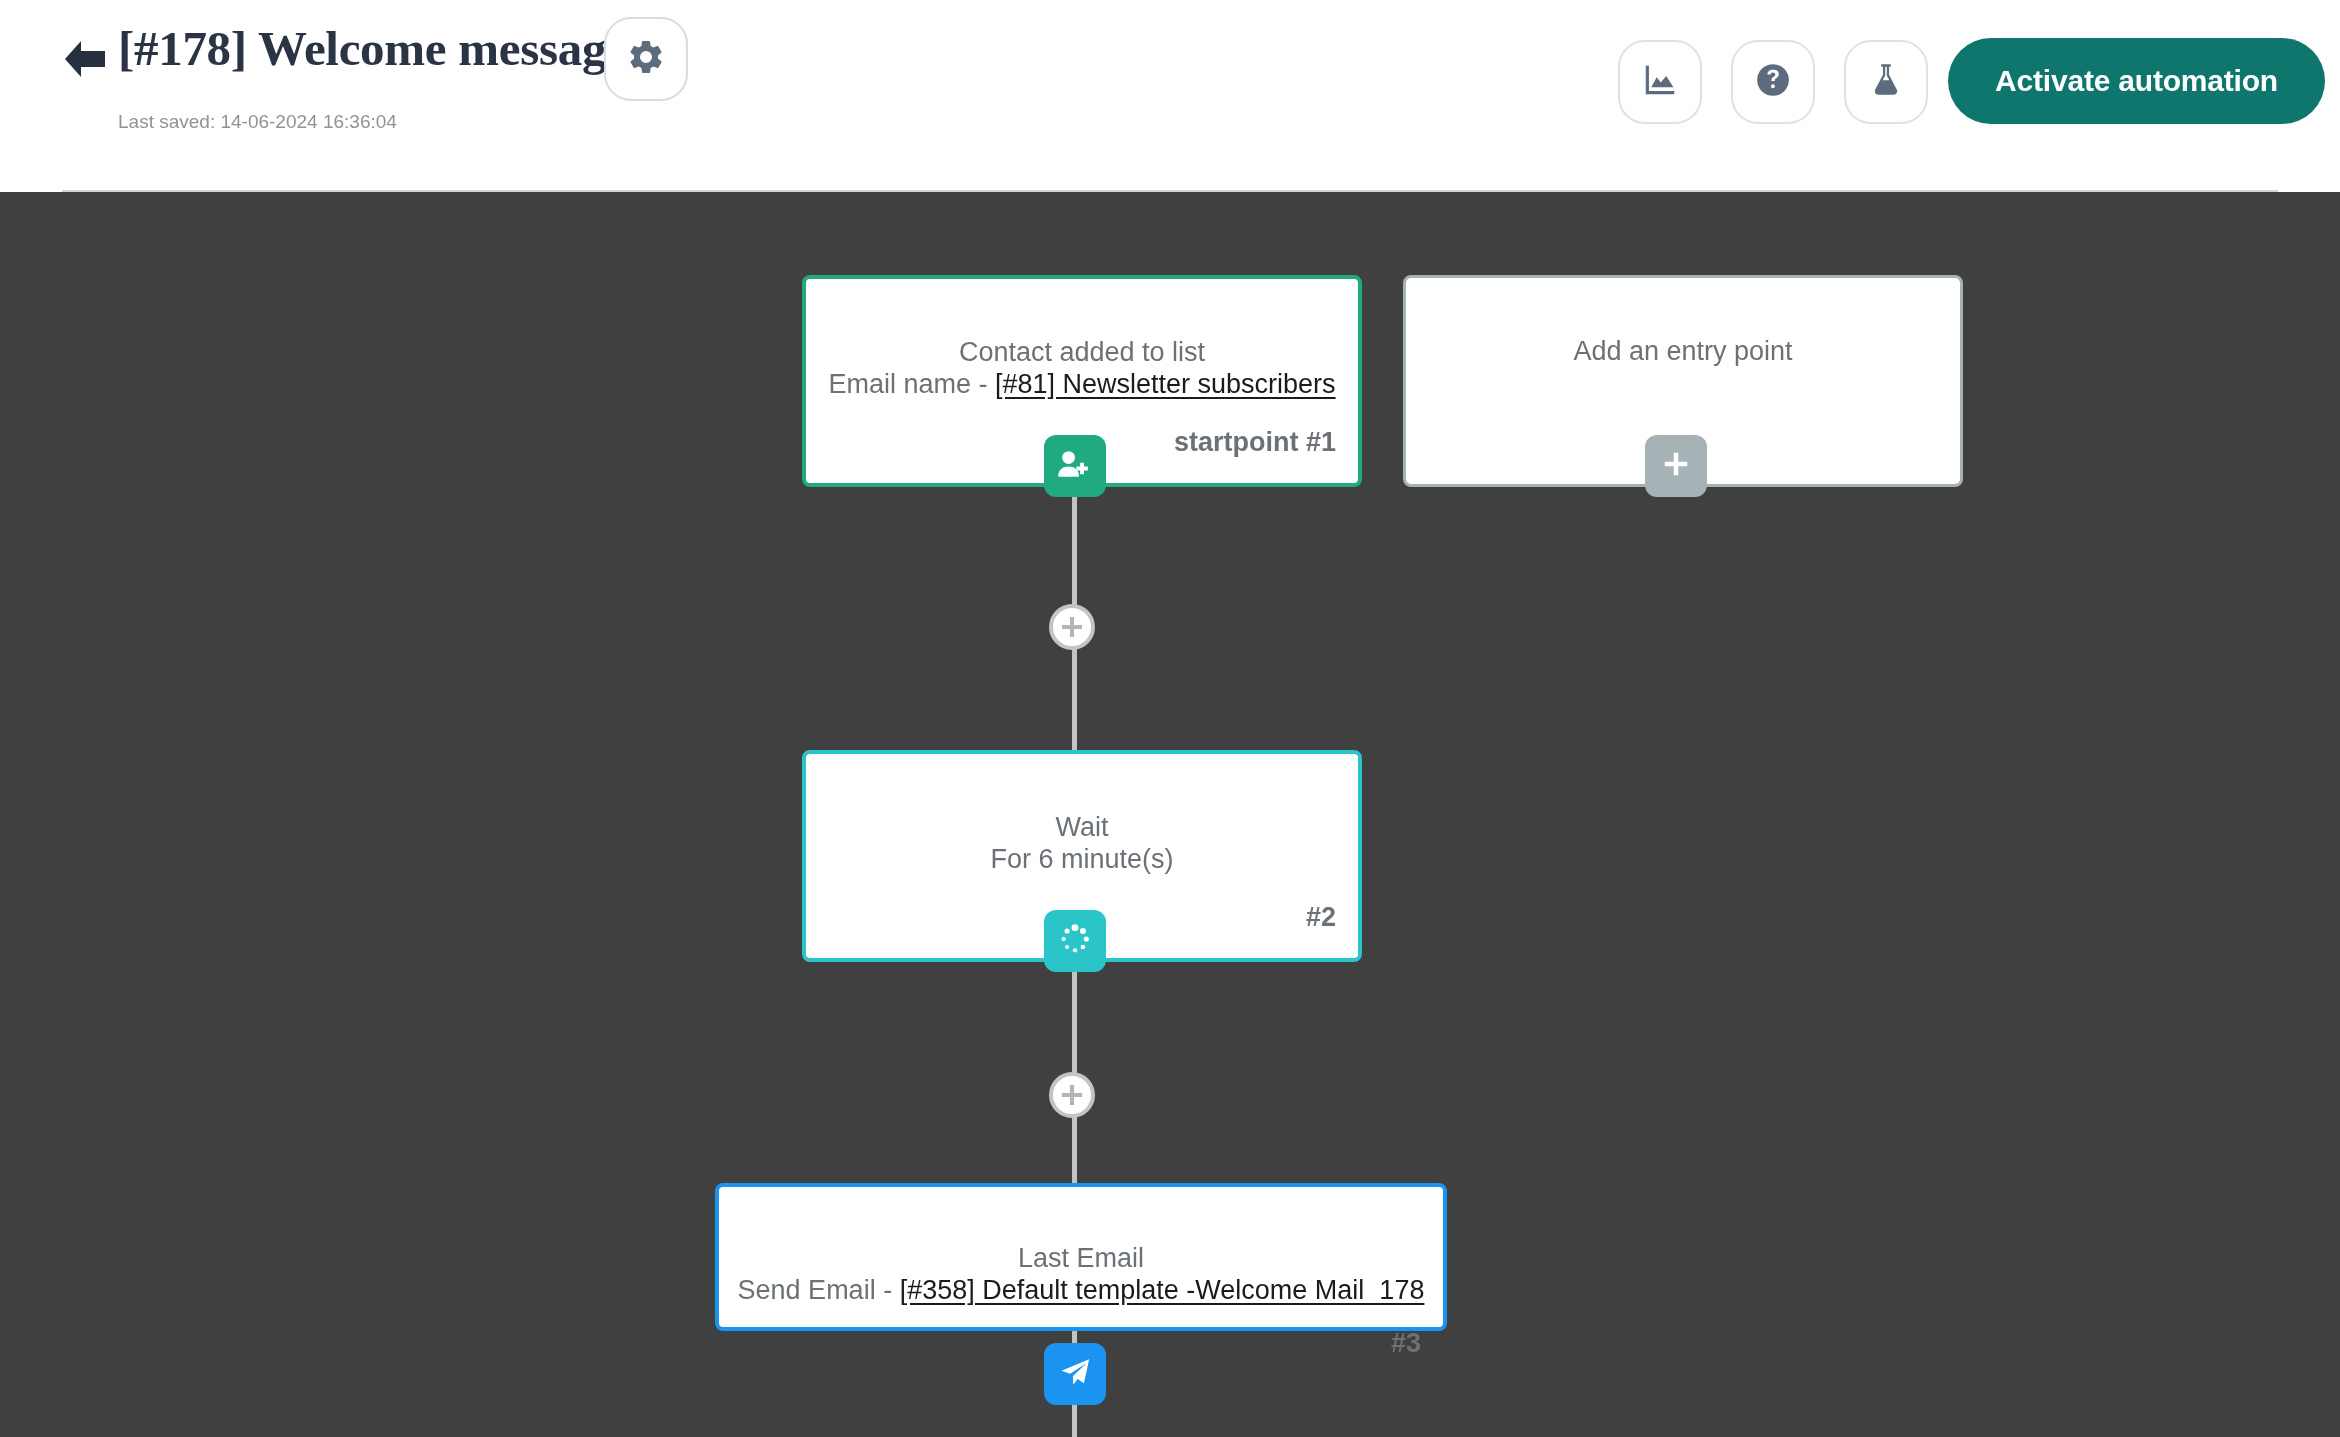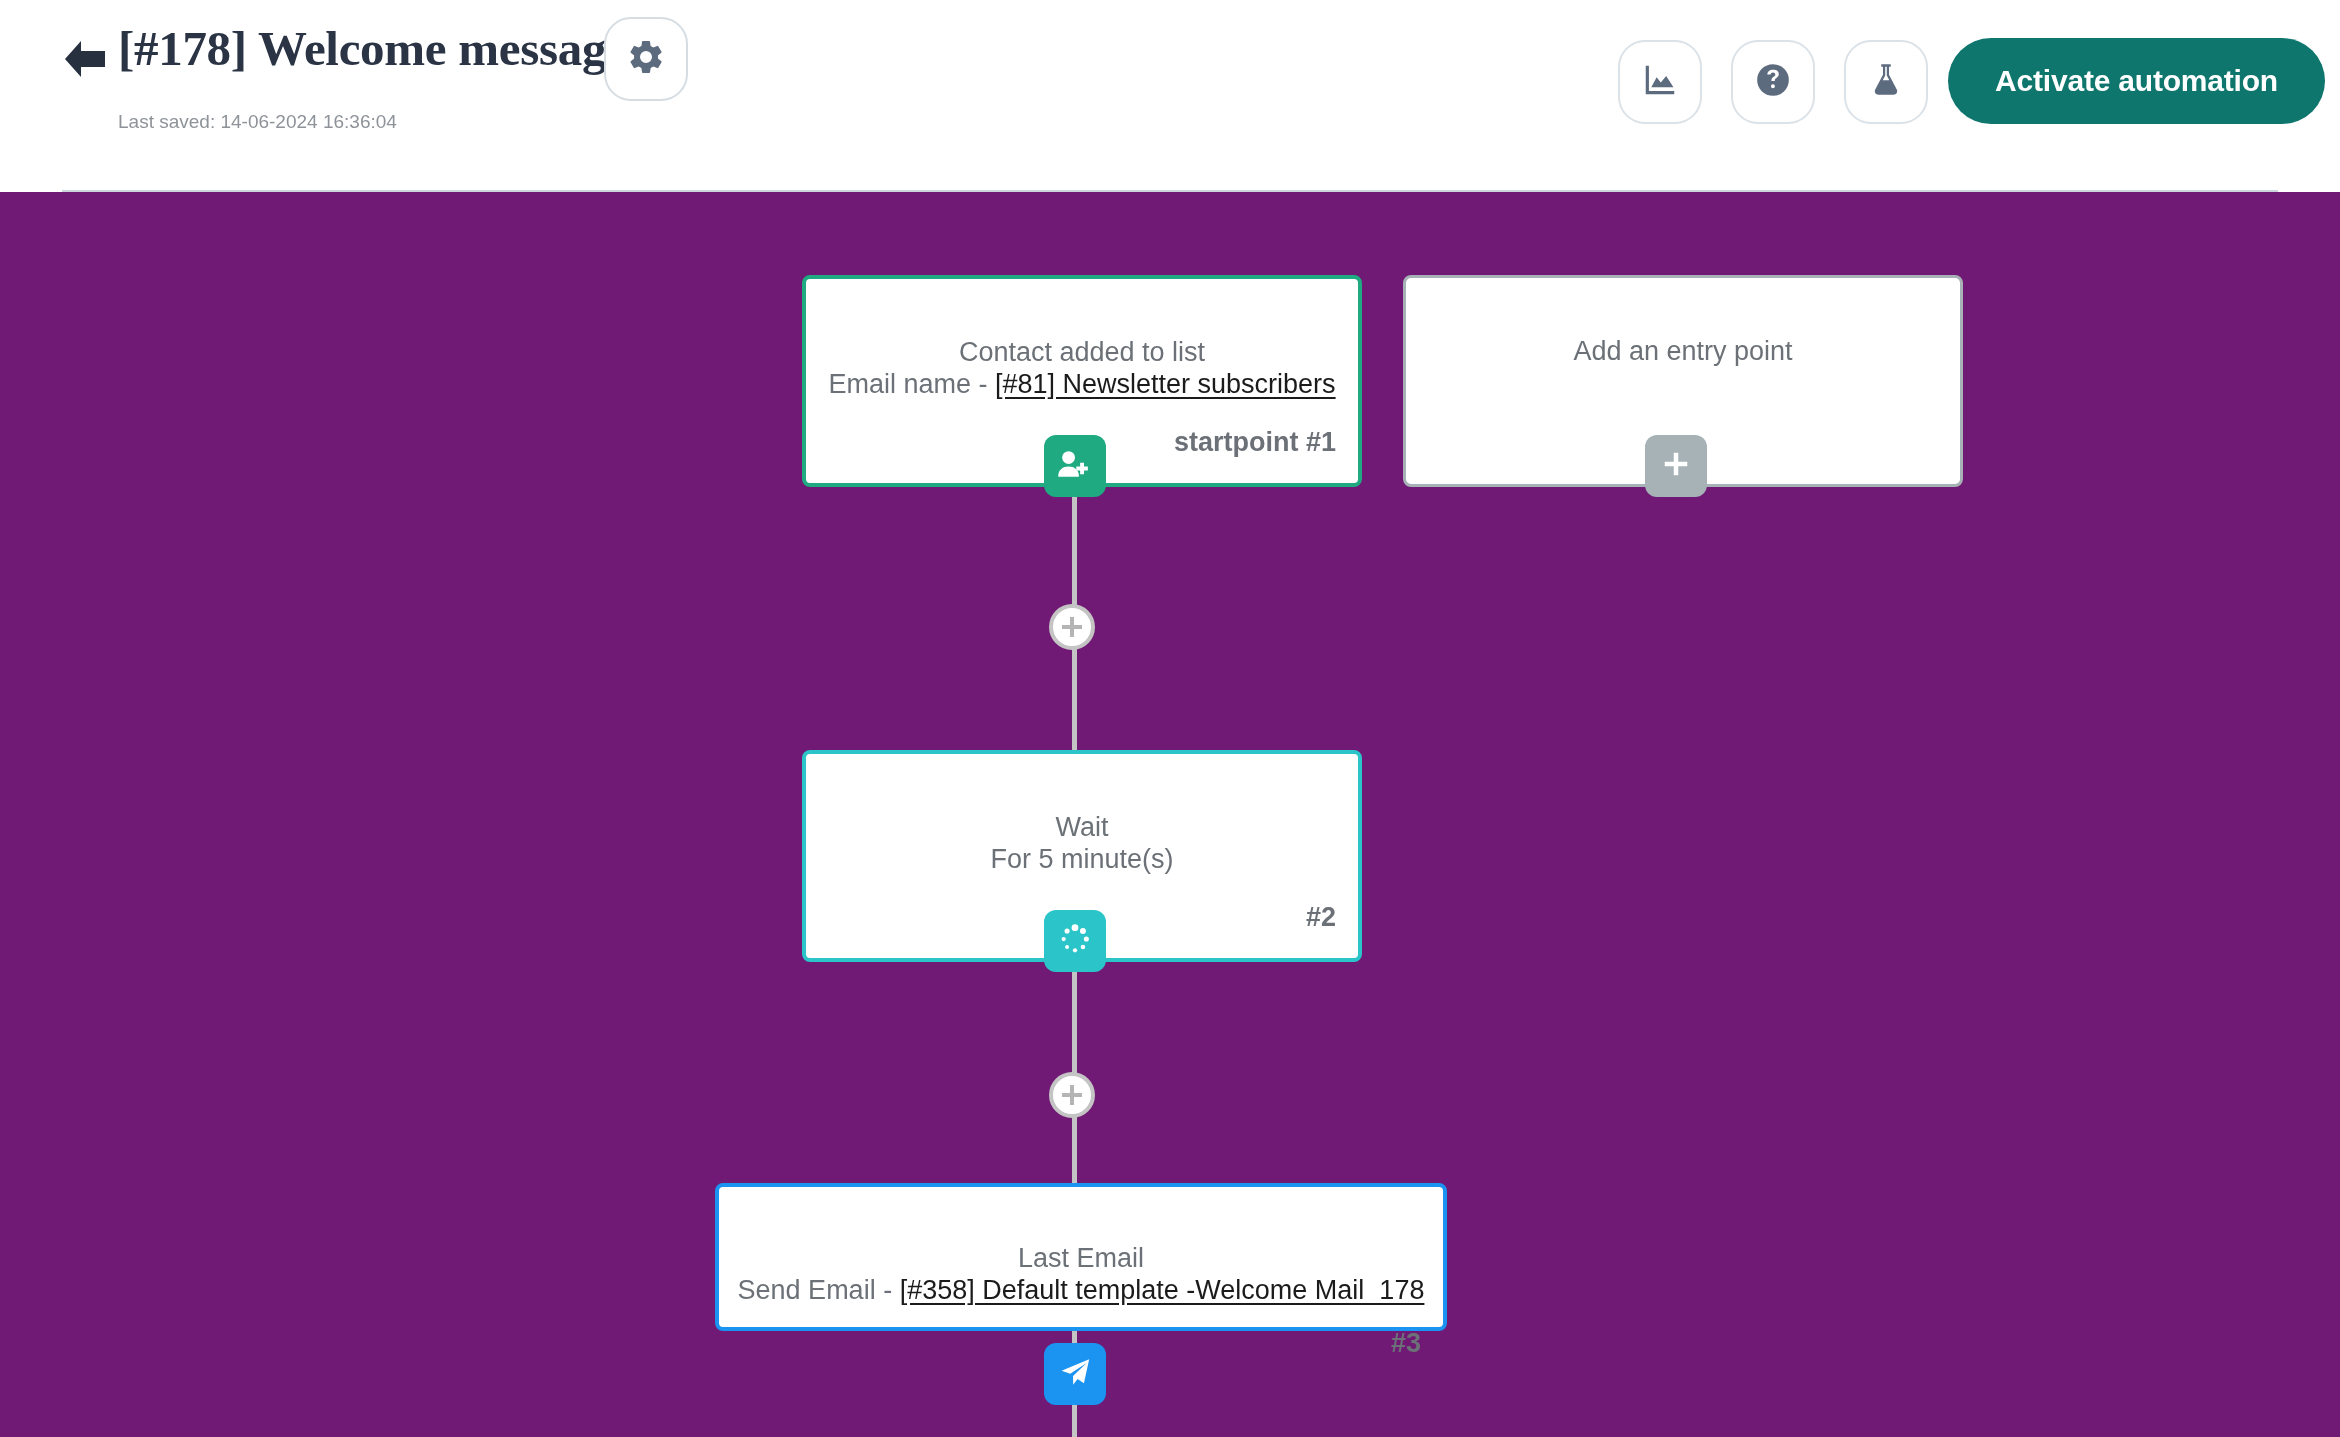--- a/index.html
+++ b/index.html
@@ -101,21 +101,21 @@
     cursor: pointer;
     padding: 0;
   }
 
   
   #canvas {
     position: absolute;
     left: 0; top: 192px;
     width: 2340px;
     height: 1245px;
-    background: #701a75;
+    background: #404040;
     overflow: hidden;
   }
 
   
   .conn-line {
     position: absolute;
     width: 5px;
     background: #c4c4c4;
   }
 
@@ -332,21 +332,21 @@
   <div class="node-badge" id="badge-entry">
     <span>
       <svg width="30" height="30" viewBox="0 0 24 24">
         <path fill="#ffffff" d="M10.2 3h3.6v7.2H21v3.6h-7.2V21h-3.6v-7.2H3v-3.6h7.2V3z"></path>
       </svg>
     </span>
   </div>
 
   <div class="node" id="node-wait">
     <div class="node-title" style="top:58px;">Wait</div>
-    <div class="node-sub" style="top:90px;">For 5 minute(s)</div>
+    <div class="node-sub" style="top:90px;">For 6 minute(s)</div>
     <div class="node-tag" style="top:148px;">#2</div>
   </div>
   <div class="node-badge" id="badge-wait">
     <span>
       <svg width="34" height="34" viewBox="0 0 24 24">
         <circle cx="12" cy="4" r="2.4" fill="#ffffff"></circle>
         <circle cx="17.6" cy="6.4" r="2.1" fill="#ffffff"></circle>
         <circle cx="20" cy="12" r="1.8" fill="#ffffff"></circle>
         <circle cx="17.6" cy="17.6" r="1.6" fill="#ffffff"></circle>
         <circle cx="12" cy="20" r="1.5" fill="#ffffff"></circle>

